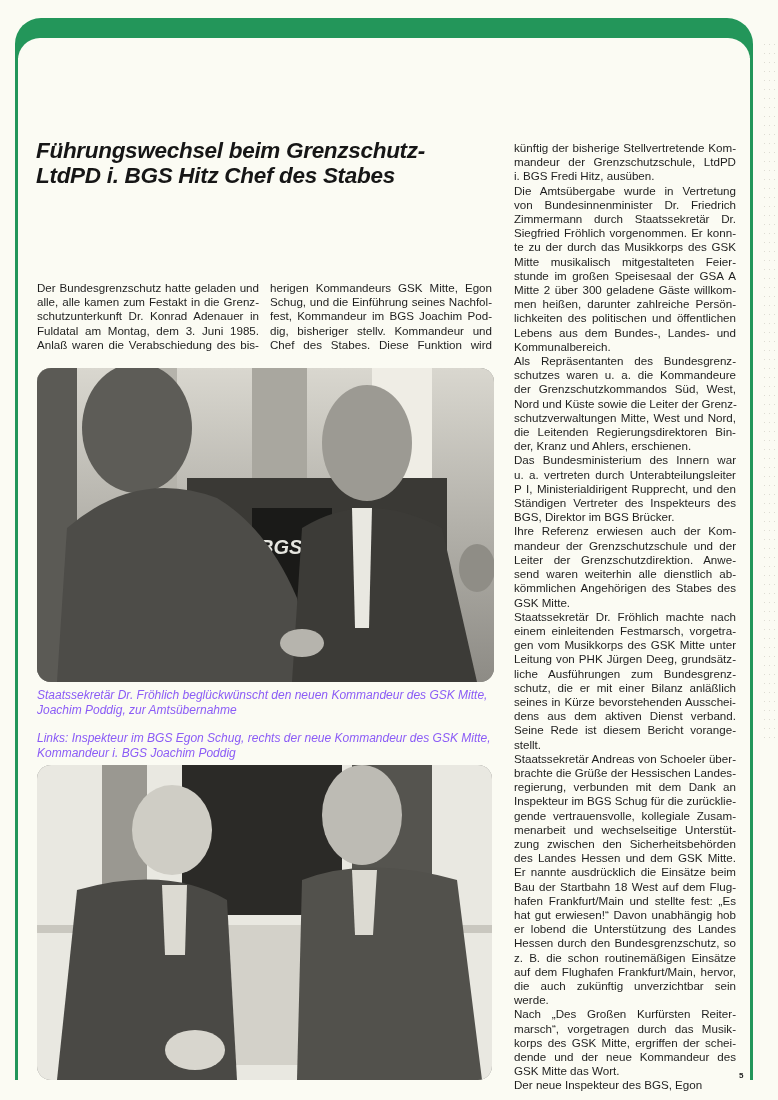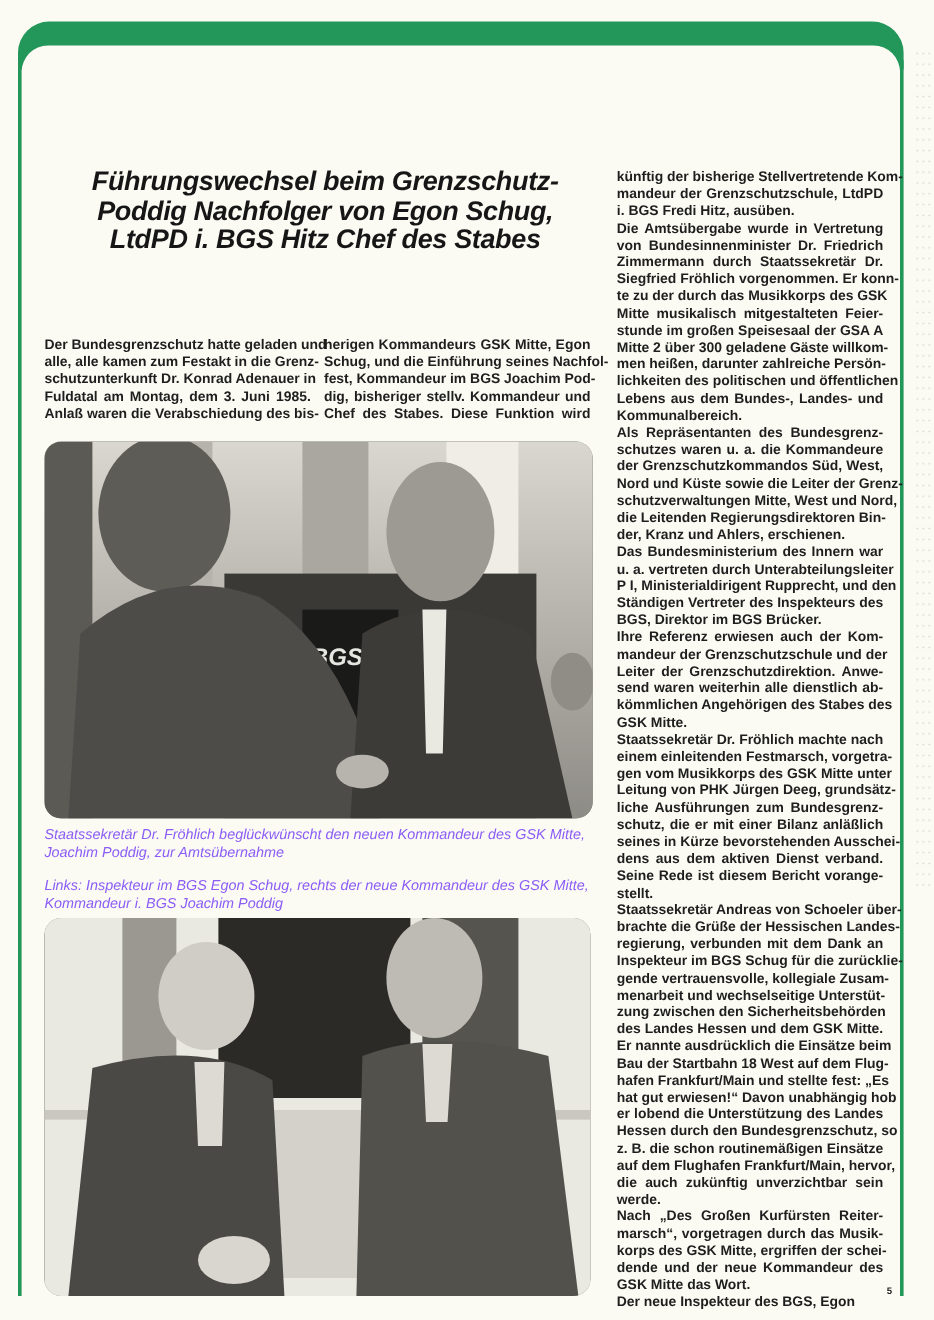--- a/index.html
+++ b/index.html
@@ -30,27 +30,26 @@
     }
     .headline {
       position: absolute; left: 36px; top: 139px; width: 470px;
       font-family: "Liberation Sans", sans-serif;
       font-weight: bold; font-style: italic;
       font-size: 22.5px; line-height: 24.5px;
       letter-spacing: -0.3px;
       color: #161616;
       margin: 0;
     }
-    .headline span { display: block; white-space: nowrap; text-align: center; }
+    .headline span { display: block; white-space: nowrap; }
     .col {
       position: absolute;
       font-size: 11.6px; line-height: 14.2px;
       text-align: justify;
       color: #1e1e1e;
-      font-weight: bold;
     }
     .col p { margin: 0; }
     .col-a { left: 37px; top: 281px; width: 222px; }
     .col-b { left: 270px; top: 281px; width: 222px; }
     .col-c { left: 514px; top: 141px; width: 222px; }
     .col .ln { display: block; text-align: justify; text-align-last: justify; white-space: nowrap; }
     .col .ln.last { text-align-last: left; }
     .photo {
       position: absolute; overflow: hidden; border-radius: 14px;
       background: #7a7a76;
@@ -79,21 +78,20 @@
 <body>
 
 <div class="frame-top"></div>
 <div class="frame-inner"></div>
 <div class="frame-left"></div>
 <div class="frame-right"></div>
 <div class="specks"></div>
 
 <h1 class="headline">
   <span>Führungswechsel beim Grenzschutz-</span>
-  <span>Poddig Nachfolger von Egon Schug,</span>
   <span>LtdPD i. BGS Hitz Chef des Stabes</span>
 </h1>
 
 <div class="col col-a">
   <span class="ln">Der Bundesgrenzschutz hatte geladen und</span>
   <span class="ln">alle, alle kamen zum Festakt in die Grenz-</span>
   <span class="ln">schutzunterkunft Dr. Konrad Adenauer in</span>
   <span class="ln">Fuldatal am Montag, dem 3. Juni 1985.</span>
   <span class="ln">Anlaß waren die Verabschiedung des bis-</span>
 </div>

